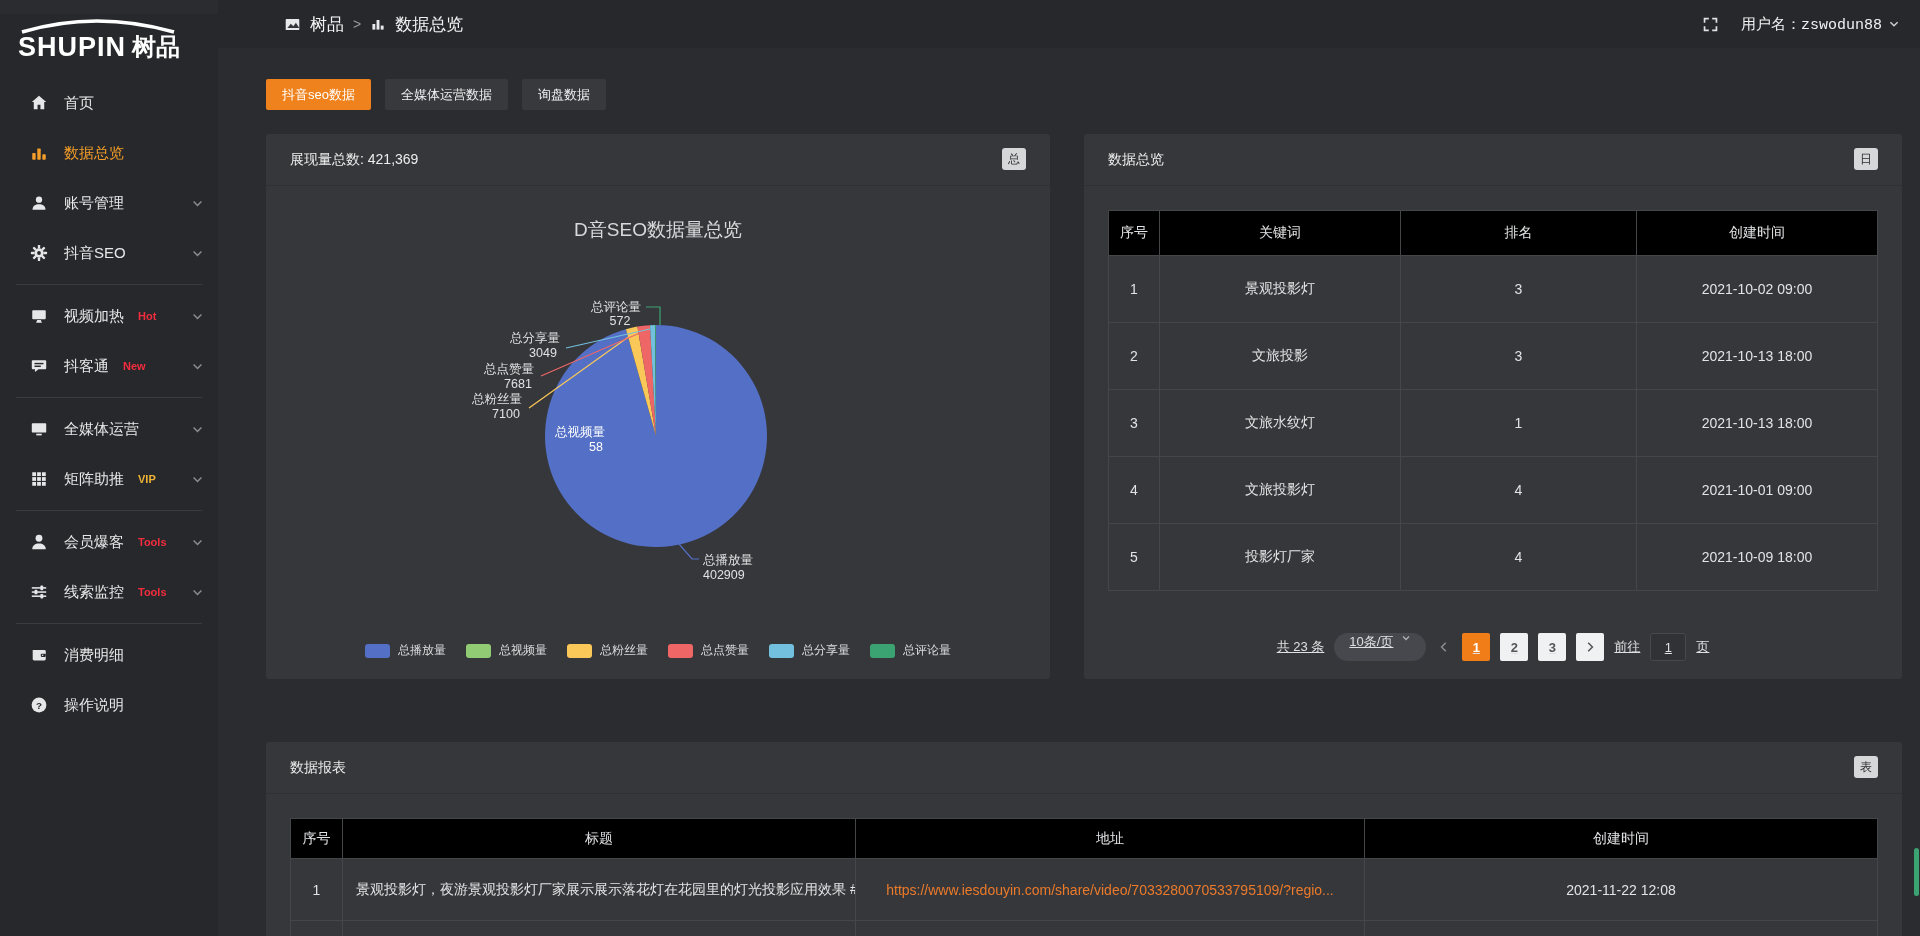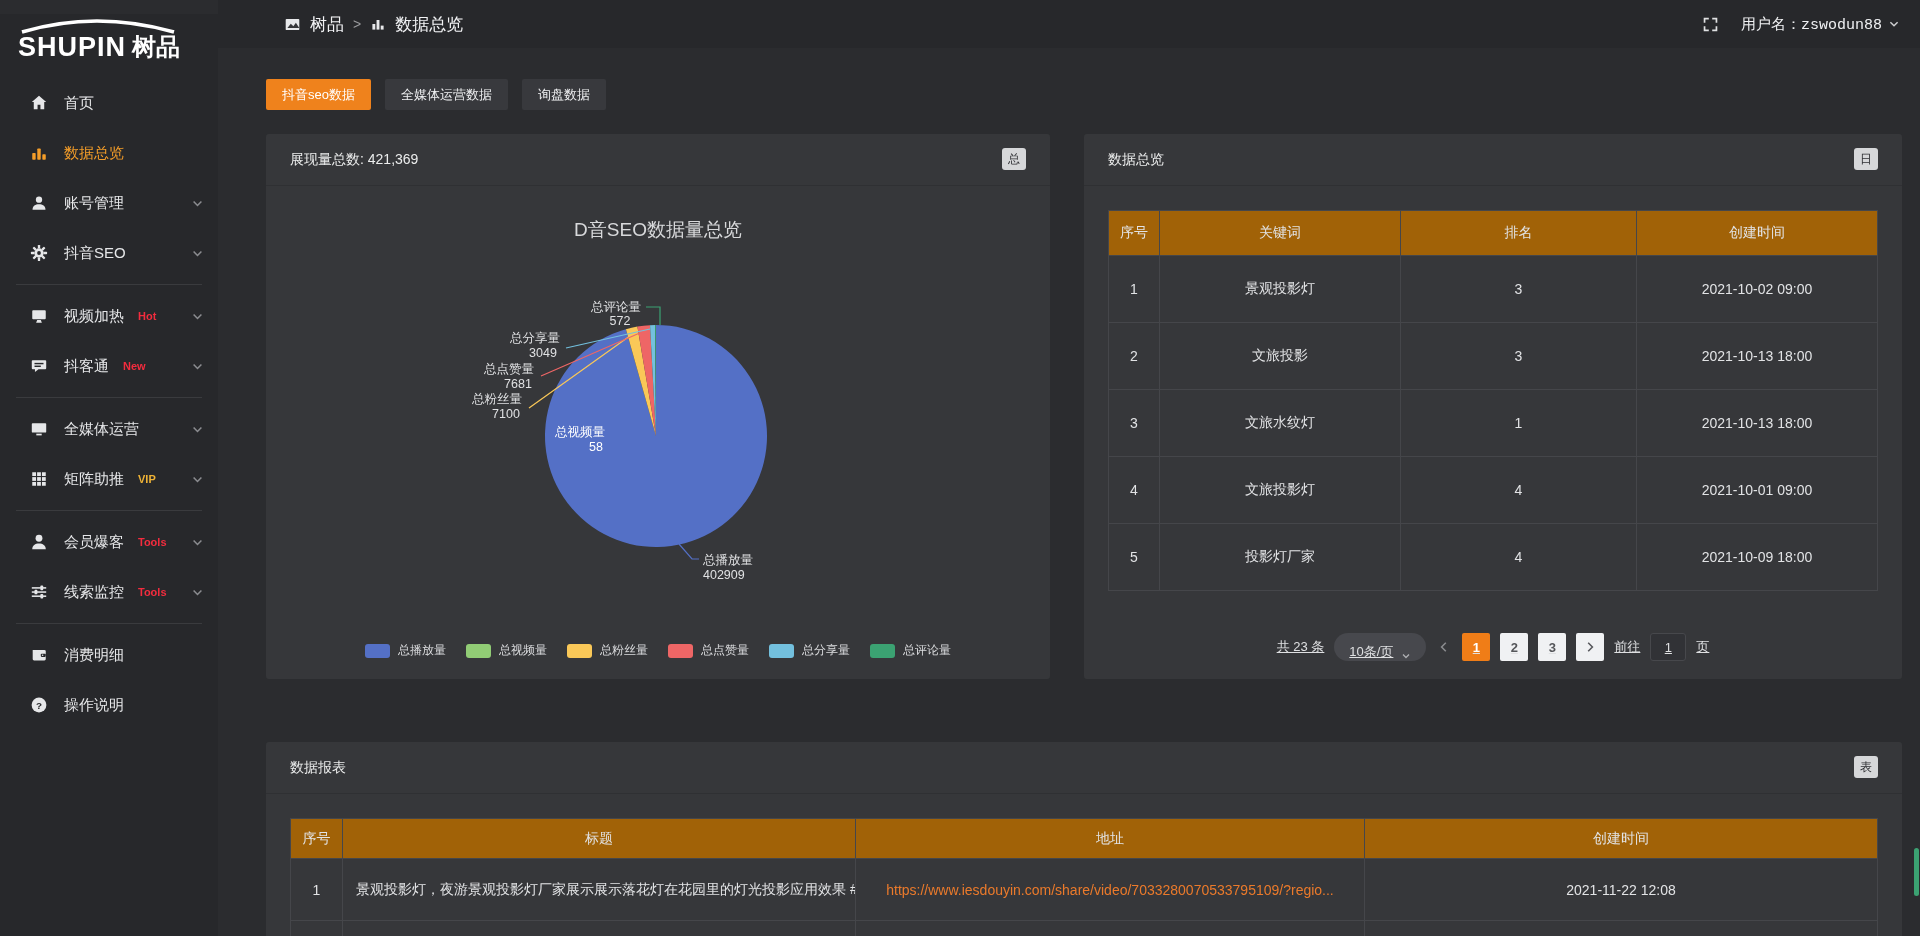--- a/index.html
+++ b/index.html
@@ -42,25 +42,25 @@
   .corner-badge { position:absolute; top:14px; right:24px; background:#d6d7d9; color:#2e2f33; font-size:12px; padding:5px 6px; border-radius:3px; line-height:1; cursor:pointer; }
 
   .chart-card { width:784px; }
   .chart-legend { position:absolute; bottom:20px; left:0; right:0; display:flex; justify-content:center; align-items:center; gap:20px; }
   .legend-item { display:flex; align-items:center; gap:8px; font-size:12px; color:#dcdddf; cursor:pointer; }
   .legend-swatch { width:25px; height:14px; border-radius:3px; }
 
   .rank-card { width:818px; }
   table { border-collapse:collapse; width:calc(100% - 48px); margin:24px 24px 0 24px; table-layout:fixed; }
   th, td { border:1px solid #45464a; text-align:center; font-weight:normal; font-size:14px; color:#e2e3e5; overflow:hidden; white-space:nowrap; }
-  th { background:#a16207; height:45px; }
+  th { background:#000000; height:45px; }
   .rank-table td { height:67px; }
 
   .pagination { position:absolute; bottom:18px; left:0; right:0; display:flex; justify-content:center; align-items:center; gap:10px; font-size:13px; color:#dfe0e2;text-decoration:underline; }
-  .pg-size { width:92px; height:28px; background:#47484d; border-radius:14px; display:flex; align-items:flex-end; justify-content:center; gap:8px; cursor:pointer; }
+  .pg-size { width:92px; height:28px; background:#47484d; border-radius:14px; display:flex; align-items:flex-start; justify-content:center; gap:8px; cursor:pointer; }
   .pg-arrow-plain { display:inline-flex; color:#8a8b8e; cursor:pointer; padding:0 2px; }
   .pg-btn { width:28px; height:28px; border-radius:2px; background:#f0f1f3; color:#55565a; font-weight:bold; display:flex; align-items:center; justify-content:center; cursor:pointer; }
   .pg-btn.active { background:#f07d17; color:#fff; }
   .pg-goto-input { width:36px; height:28px; background:#313236; border:1px solid #47484c; border-radius:3px; color:#dfe0e2; text-align:center; font-size:13px; outline:none; font-family:inherit; }
 
   .report-card { margin-top:63px; width:1636px; height:300px; }
   .report-table th { height:40px; }
   .report-table td { height:62px; }
   .report-table .t-title { text-align:left; padding-left:13px; }
   .report-link { color:#eb7a2b; cursor:pointer; }

